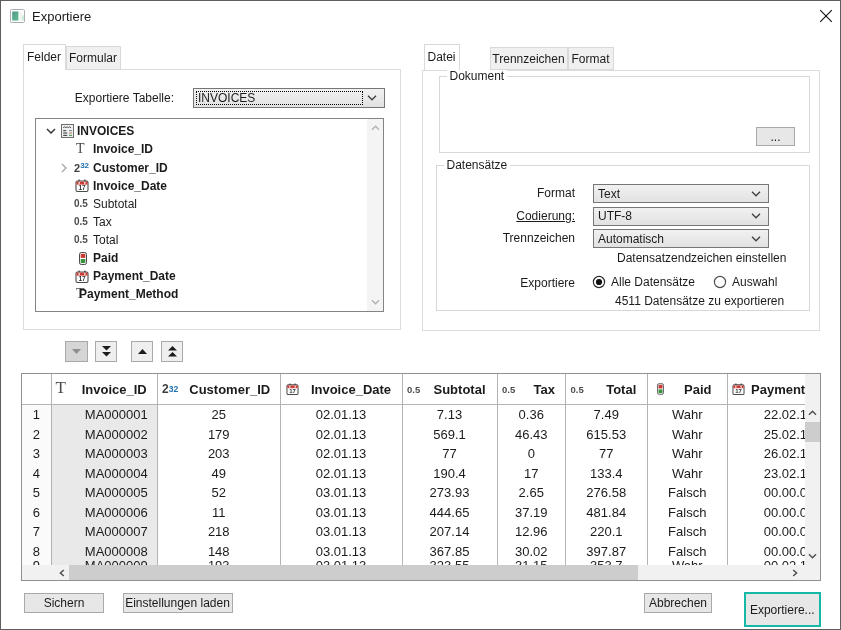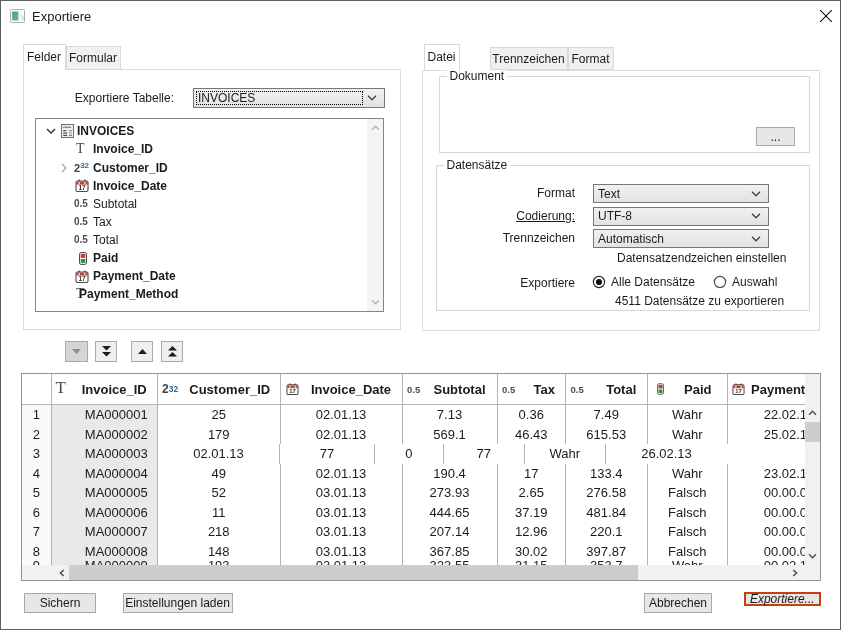--- a/index.html
+++ b/index.html
@@ -283,20 +283,21 @@
         <div class="c c3">02.01.13</div>
         <div class="c c4">569.1</div>
         <div class="c c5">46.43</div>
         <div class="c c6">615.53</div>
         <div class="c c7">Wahr</div>
         <div class="c c8">25.02.13</div>
       </div>
 <div class="row" style="top:70px;">
         <div class="c c0">3</div>
         <div class="c c1 g">MA000003</div>
+        <div class="c c2">203</div>
         <div class="c c3">02.01.13</div>
         <div class="c c4">77</div>
         <div class="c c5">0</div>
         <div class="c c6">77</div>
         <div class="c c7">Wahr</div>
         <div class="c c8">26.02.13</div>
       </div>
 <div class="row" style="top:89.5px;">
         <div class="c c0">4</div>
         <div class="c c1 g">MA000004</div>
@@ -377,16 +378,16 @@
           <path d="M1 4.8 L4.5 1.2 L8 4.8" stroke="#4f4f4f" stroke-width="1.4" fill="none"></path>
         </svg>
  <div style="position:absolute;left:0;top:48px;width:100%;height:20px;background:#cdcdcd;"></div>
  <svg style="position:absolute;left:3.5px;top:179px" width="9" height="6" viewBox="0 0 9 6">
           <path d="M1 1.2 L4.5 4.8 L8 1.2" stroke="#4f4f4f" stroke-width="1.4" fill="none"></path>
         </svg>
 </div>
 <div style="position:absolute;right:0;bottom:0;width:15.5px;height:15px;background:#f1f1f1;"></div>
 </div>
 
-<div class="btn" style="left:23px;top:591.5px;width:72px;height:20px;">Sichern</div>
+<div class="btn" style="left:23px;top:591.5px;width:80px;height:20px;">Sichern</div>
 <div class="btn" style="left:121.5px;top:591.5px;width:110px;height:20px;">Einstellungen laden</div>
 <div class="btn" style="left:643px;top:591.5px;width:68px;height:20px;">Abbrechen</div>
-<div class="btn" style="left:743px;top:591px;width:76.5px;height:14px;border:2px solid #c2410c;font-style:italic;">Exportiere...</div>
+<div class="btn" style="left:743px;top:591px;width:76.5px;height:35px;border:2px solid #14b8a6;">Exportiere...</div>
 </div>
 </body></html>

